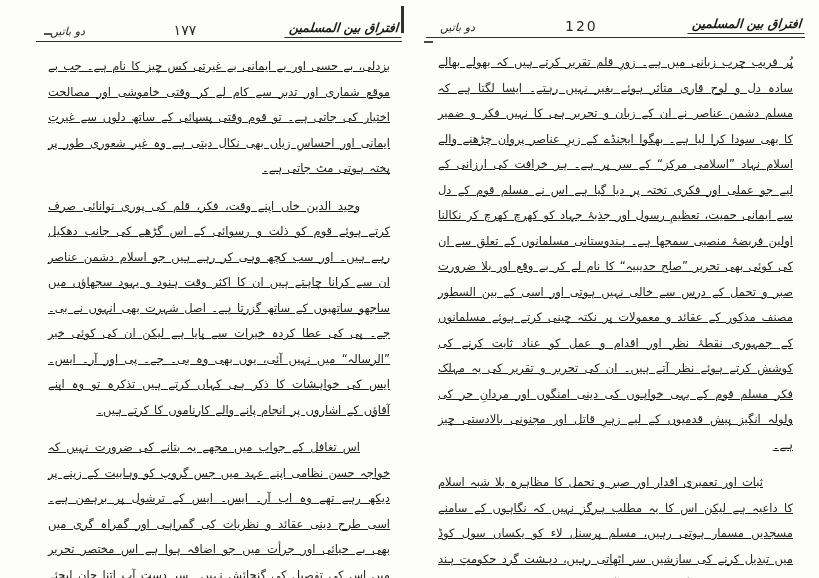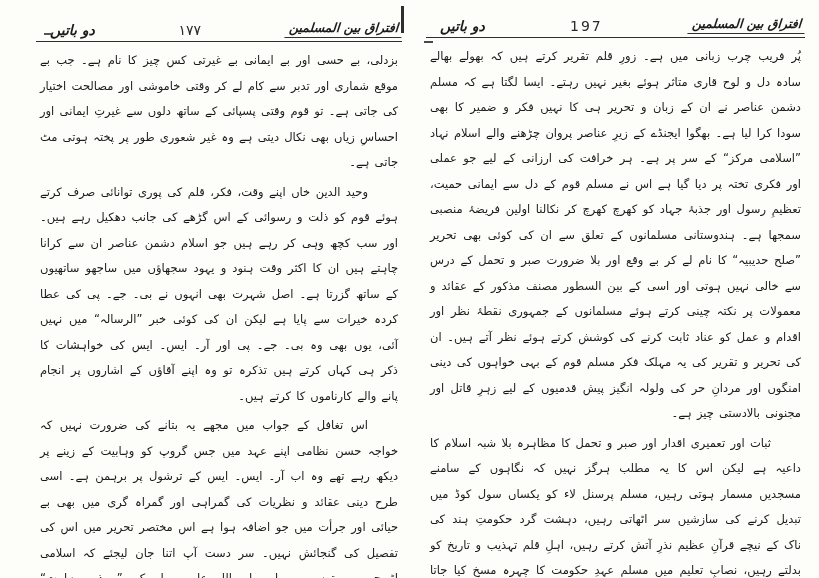--- a/index.html
+++ b/index.html
@@ -39,23 +39,23 @@
     direction: ltr;
     display: flex;
     justify-content: space-between;
     align-items: flex-end;
     border-bottom: 1.4px solid #2e2e2e;
     padding-bottom: 3px;
     margin-bottom: 6px;
     font-size: 12px;
   }
   .running-section {
-    font-weight: bold;
+    font-weight: normal;
     font-style: italic;
-    font-size: 14px;
+    font-size: 11px;
     padding-left: 14px;
   }
   .page-number {
     font-size: 14px;
     letter-spacing: 2px;
     color: #2a2a2a;
   }
   .running-title {
     font-weight: bold;
     font-style: italic;
@@ -67,21 +67,22 @@
   }
   .page-body {
     direction: rtl;
     text-align: justify;
     font-size: 11.5px;
     line-height: 25.5px;
     word-spacing: 1.5px;
     color: #1b1b1b;
   }
   .page-body p {
-    margin: 4px;
+    margin: 12px;
+    text-decoration: underline;
   }
   .para-indent {
     text-indent: 30px;
   }
   
   .spine-mark {
     position: absolute;
     left: 401px;
     top: 6px;
     width: 3px;
@@ -120,21 +121,21 @@
       <p>بزدلی، بے حسی اور بے ایمانی بے غیرتی کس چیز کا نام ہے۔ جب بے موقع شماری اور تدبر سے کام لے کر وقتی خاموشی اور مصالحت اختیار کی جاتی ہے۔ تو قوم وقتی پسپائی کے ساتھ دلوں سے غیرتِ ایمانی اور احساسِ زیاں بھی نکال دیتی ہے وہ غیر شعوری طور پر پختہ ہوتی مٹ جاتی ہے۔</p>
       <p class="para-indent">وحید الدین خاں اپنے وقت، فکر، قلم کی پوری توانائی صرف کرتے ہوئے قوم کو ذلت و رسوائی کے اس گڑھے کی جانب دھکیل رہے ہیں۔ اور سب کچھ وہی کر رہے ہیں جو اسلام دشمن عناصر ان سے کرانا چاہتے ہیں ان کا اکثر وقت ہنود و یہود سجھاؤں میں ساجھو ساتھیوں کے ساتھ گزرتا ہے۔ اصل شہرت بھی انہوں نے بی۔ جے۔ پی کی عطا کردہ خیرات سے پایا ہے لیکن ان کی کوئی خبر ”الرسالہ“ میں نہیں آئی، یوں بھی وہ بی۔ جے۔ پی اور آر۔ ایس۔ ایس کی خواہشات کا ذکر ہی کہاں کرتے ہیں تذکرہ تو وہ اپنے آقاؤں کے اشاروں پر انجام پانے والے کارناموں کا کرتے ہیں۔</p>
       <p class="para-indent">اس تغافل کے جواب میں مجھے یہ بتانے کی ضرورت نہیں کہ خواجہ حسن نظامی اپنے عہد میں جس گروپ کو وہابیت کے زینے پر دیکھ رہے تھے وہ اب آر۔ ایس۔ ایس کے ترشول پر برہمن ہے۔ اسی طرح دینی عقائد و نظریات کی گمراہی اور گمراہ گری میں بھی بے حیائی اور جرأت میں جو اضافہ ہوا ہے اس مختصر تحریر میں اس کی تفصیل کی گنجائش نہیں۔ سر دست آپ اتنا جان لیجئے کہ اسلامی لٹریچر میں توہینِ رسول صلی اللہ علیہ وسلم کی ”مہذب وہابیت“ ہے۔ اس روشنی میں وحید الدین خاں سے ایک سوال کیا گیا ہے، جس کی عبارت من و عن حسب ذیل ہے۔</p>
 
     </div>
   </section>
 
   <section class="page page-right">
     <header class="page-header">
       <span class="running-section">دو باتیں</span>
-      <span class="page-number">197</span>
+      <span class="page-number">120</span>
       <span class="running-title">افتراق بین المسلمین</span>
     </header>
     <div class="page-body">
       <p>پُر فریب چرب زبانی میں ہے۔ زورِ قلم تقریر کرتے ہیں کہ بھولے بھالے سادہ دل و لوح قاری متاثر ہوئے بغیر نہیں رہتے۔ ایسا لگتا ہے کہ مسلم دشمن عناصر نے ان کے زبان و تحریر ہی کا نہیں فکر و ضمیر کا بھی سودا کرا لیا ہے۔ بھگوا ایجنڈے کے زیرِ عناصر پروان چڑھنے والے اسلام نہاد ”اسلامی مرکز“ کے سر پر ہے۔ ہر خرافت کی ارزانی کے لیے جو عملی اور فکری تختہ پر دیا گیا ہے اس نے مسلم قوم کے دل سے ایمانی حمیت، تعظیمِ رسول اور جذبۂ جہاد کو کھرچ کھرچ کر نکالنا اولین فریضۂ منصبی سمجھا ہے۔ ہندوستانی مسلمانوں کے تعلق سے ان کی کوئی بھی تحریر ”صلح حدیبیہ“ کا نام لے کر بے وقع اور بلا ضرورت صبر و تحمل کے درس سے خالی نہیں ہوتی اور اسی کے بین السطور مصنف مذکور کے عقائد و معمولات پر نکتہ چینی کرتے ہوئے مسلمانوں کے جمہوری نقطۂ نظر اور اقدام و عمل کو عناد ثابت کرنے کی کوشش کرتے ہوئے نظر آتے ہیں۔ ان کی تحریر و تقریر کی یہ مہلک فکر مسلم قوم کے بہی خواہوں کی دینی امنگوں اور مردانِ حر کی ولولہ انگیز پیش قدمیوں کے لیے زہرِ قاتل اور مجنونی بالادستی چیز ہے۔</p>
       <p class="para-indent">ثبات اور تعمیری اقدار اور صبر و تحمل کا مظاہرہ بلا شبہ اسلام کا داعیہ ہے لیکن اس کا یہ مطلب ہرگز نہیں کہ نگاہوں کے سامنے مسجدیں مسمار ہوتی رہیں، مسلم پرسنل لاء کو یکساں سول کوڈ میں تبدیل کرنے کی سازشیں سر اٹھاتی رہیں، دہشت گرد حکومتِ ہند کی ناک کے نیچے قرآنِ عظیم نذرِ آتش کرتے رہیں، اہلِ قلم تہذیب و تاریخ کو بدلتے رہیں، نصابِ تعلیم میں مسلم عہدِ حکومت کا چہرہ مسخ کیا جاتا رہے، منظم سازشوں کے تحت فسادات کے ذریعہ مسلمانوں کے جان و مال اور عزت و آبرو سے کھلواڑ ہوتا رہے، خواتینِ اسلام کی عصمتیں لٹتی رہیں اور ملت کے نوجوان خاموش تماشائی بنے بیٹھے والوں پر ”الصبر“ کا ورد کرتے رہیں، اگر اسلام کو تقاضائے صبر یہی ہے تو</p>
     </div>
   </section>
 
 </div>
 

